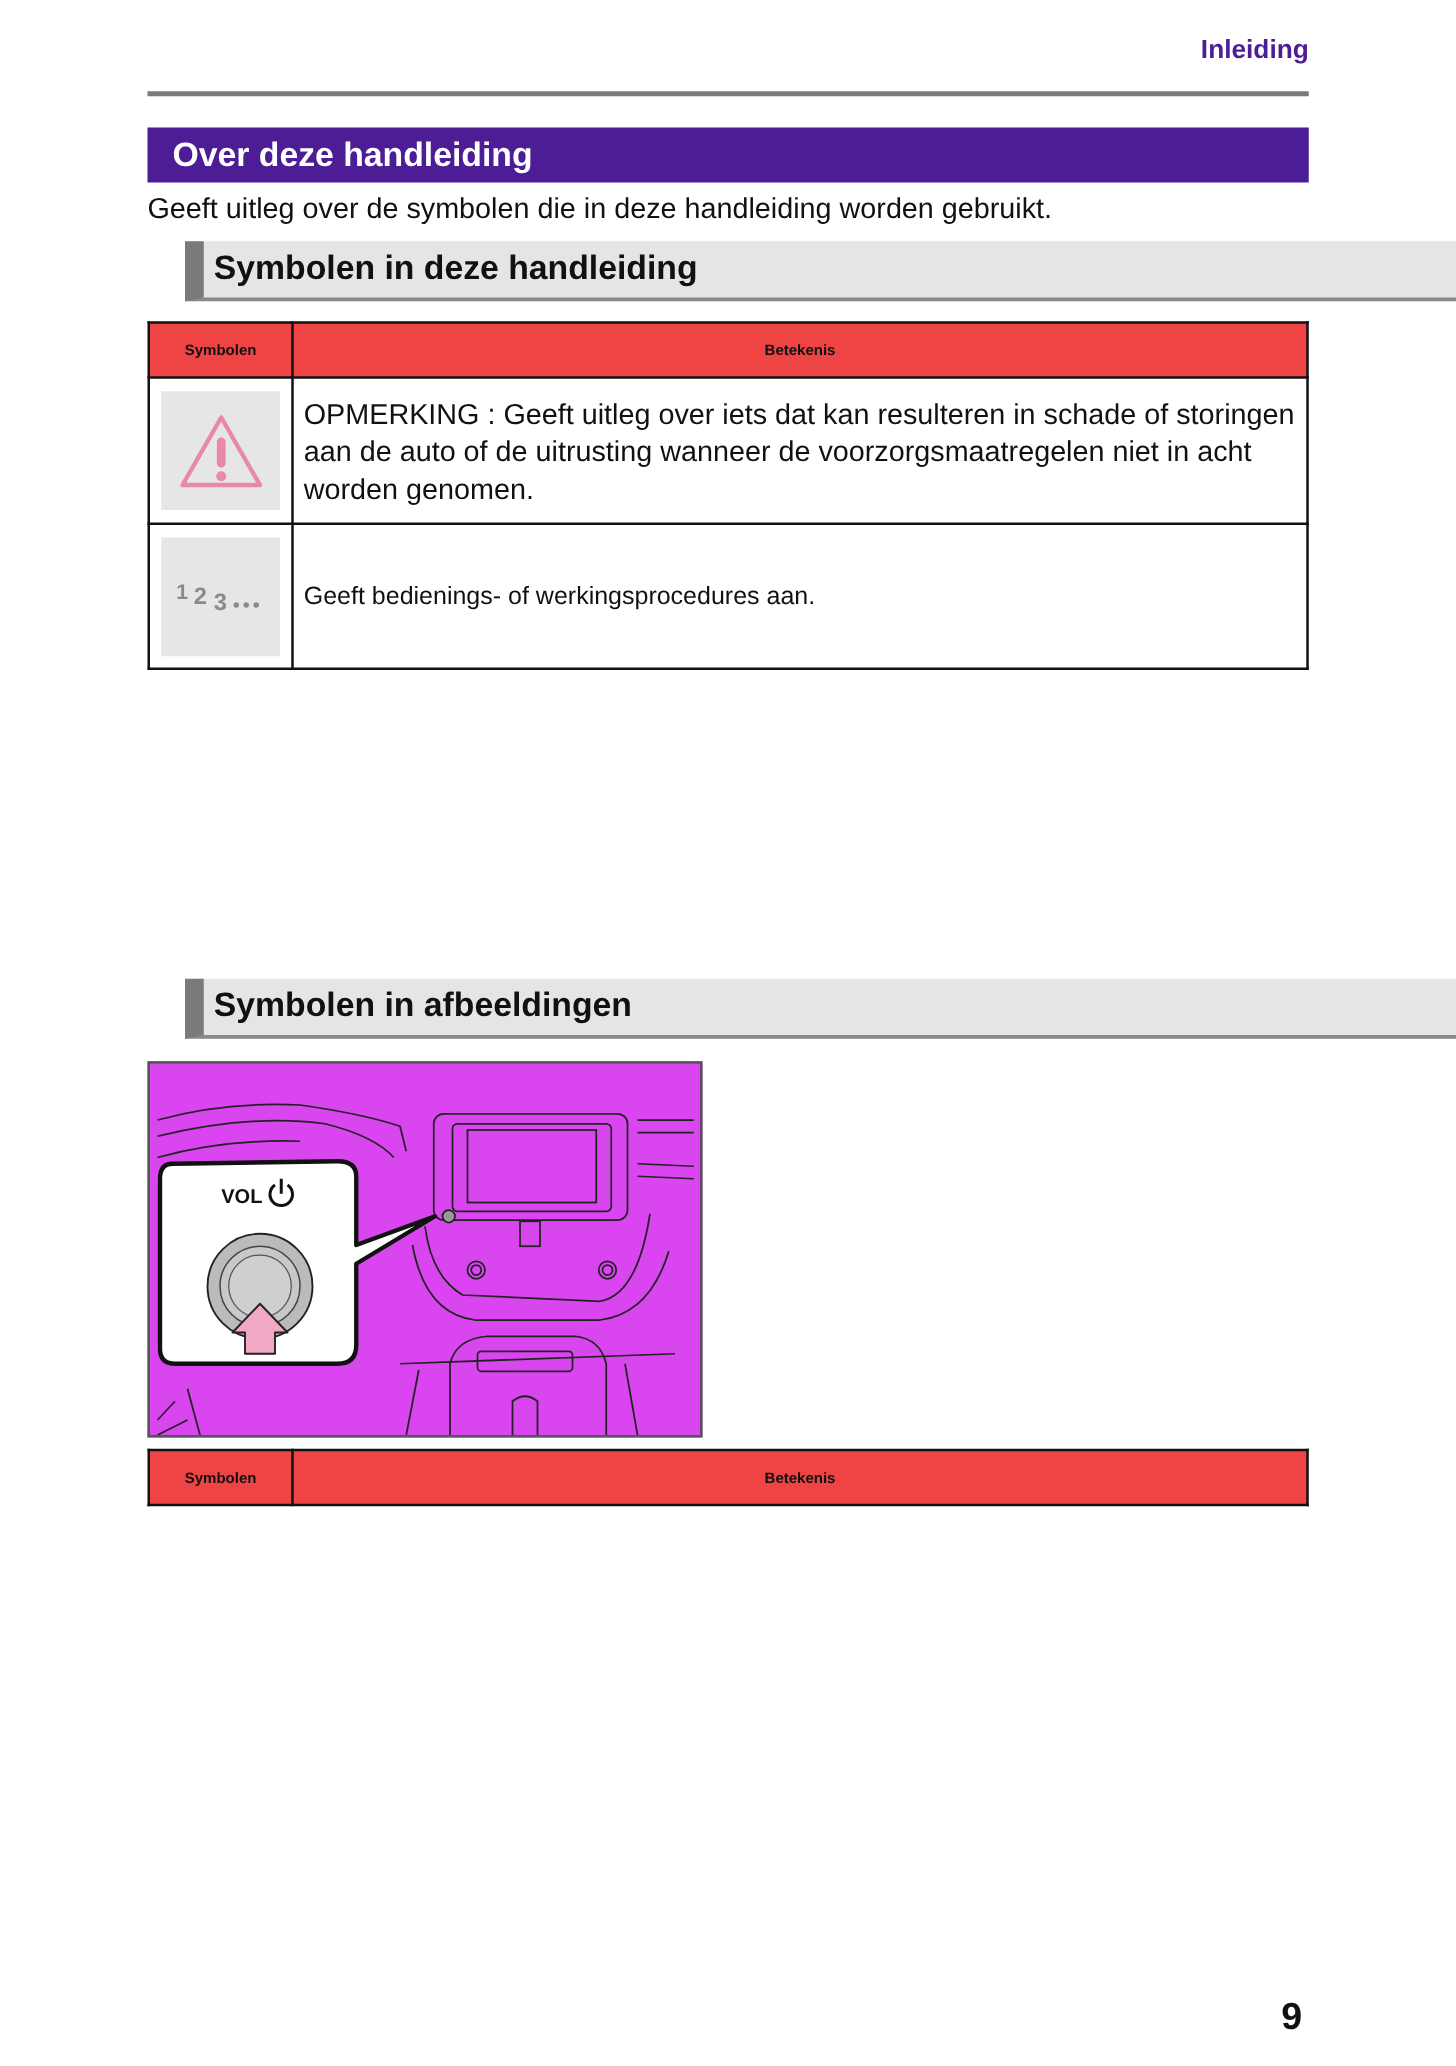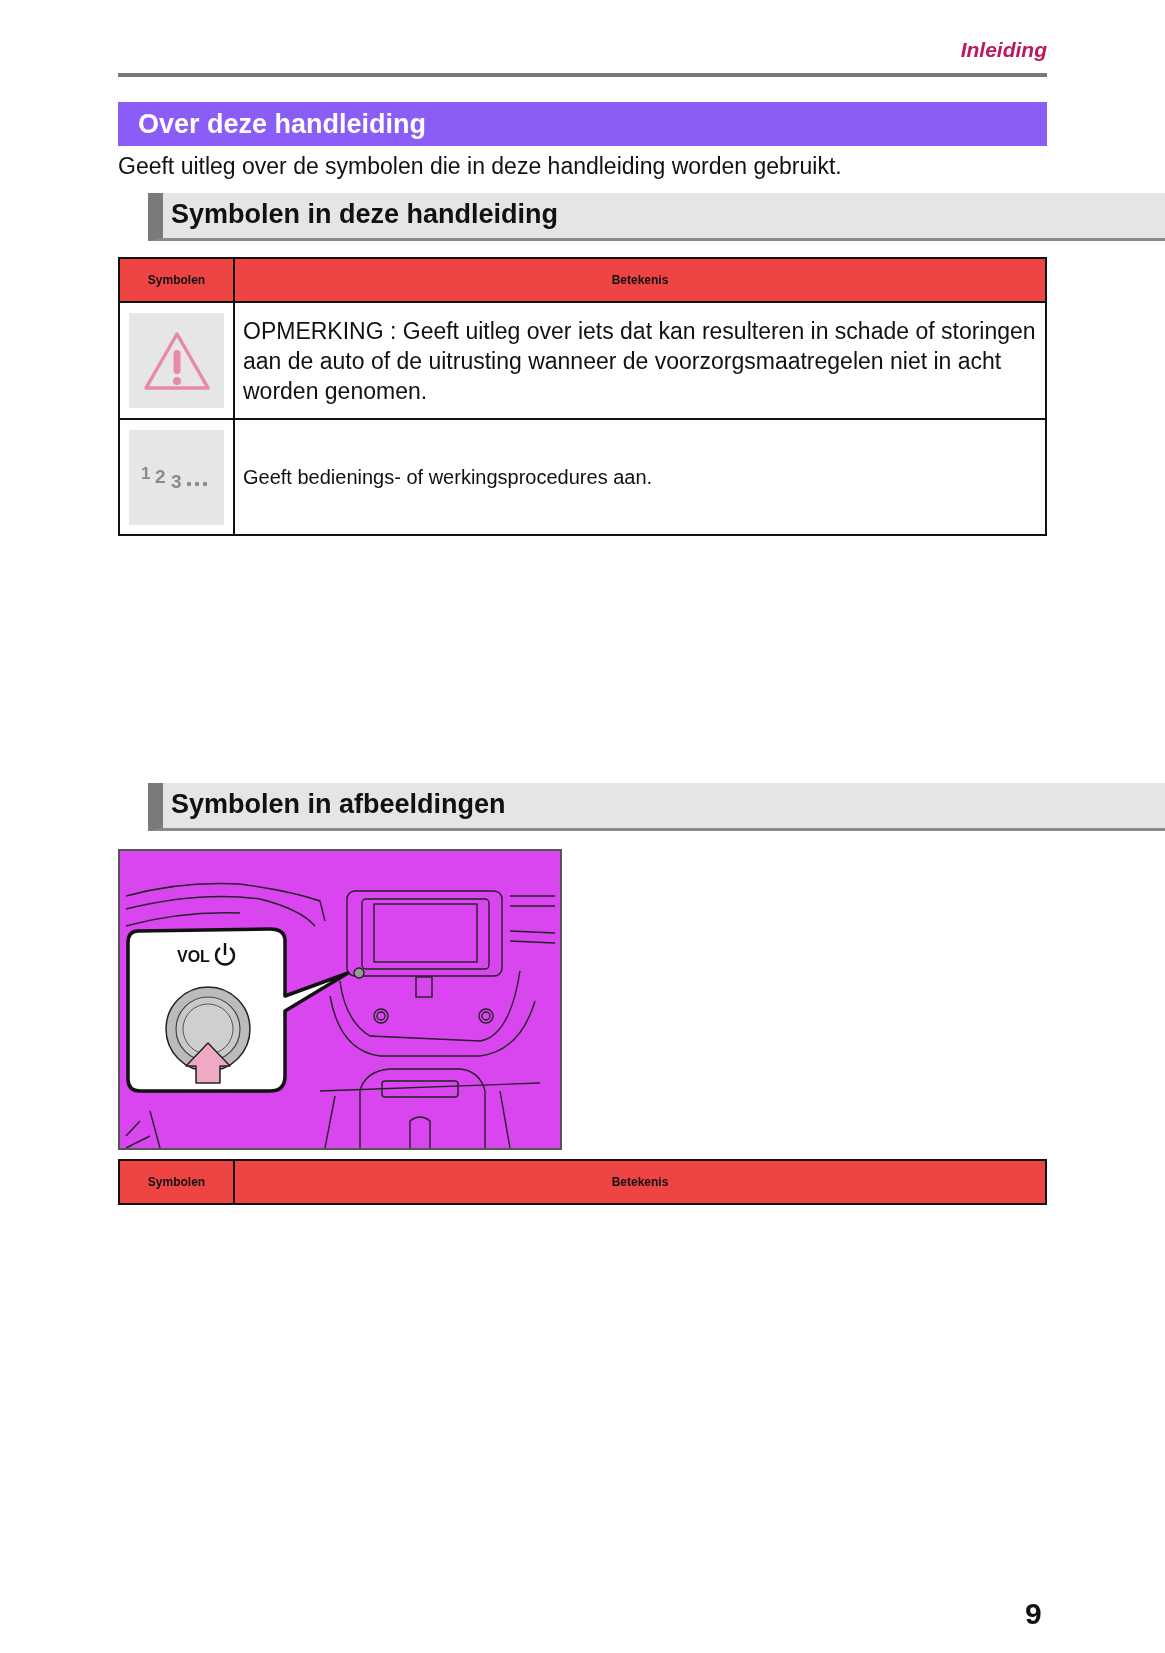--- a/index.html
+++ b/index.html
@@ -1,21 +1,21 @@
 <!DOCTYPE html>
 <html><head>
 <meta charset="utf-8">
 <style>
   html, body { margin: 0; padding: 0; background: #ffffff; }
   body { width: 1165px; height: 1653px; position: relative; overflow: hidden;
          font-family: "Liberation Sans", "DejaVu Sans", sans-serif; color: #111; }
   .abs { position: absolute; }
-  .header-title { right: 118px; top: 38px; font-size: 21px; font-weight: bold; color: #be185d; font-style: italic; }
+  .header-title { right: 118px; top: 28px; font-size: 21px; font-weight: bold; color: #4c1d95; }
   .header-rule { left: 118px; top: 73px; width: 929px; height: 4px; background: #7a7a7a; }
-  .main-bar { left: 118px; top: 102px; width: 929px; height: 44px; background: #8b5cf6; }
+  .main-bar { left: 118px; top: 102px; width: 929px; height: 44px; background: #4c1d95; }
   .main-bar span { position: absolute; left: 20px; top: 7px; font-size: 27px; font-weight: bold; color: #fff; }
   .intro { left: 118px; top: 153px; font-size: 23px; color: #111; }
   .sec-bar { left: 118px; width: 1046px; height: 48px; background: #e5e5e5; box-sizing: border-box;
              border-left: 15px solid #7a7a7a; border-bottom: 3px solid #8a8a8a; margin-left: 30px; }
   .sec-bar span { position: absolute; left: 8px; top: 6px; font-size: 27px; font-weight: bold; color: #111; }
   table.sym { position: absolute; left: 118px; width: 929px; border-collapse: collapse; table-layout: fixed; }
   table.sym td, table.sym th { border: 2px solid #111; padding: 0; vertical-align: middle; }
   table.sym th { background: #ef4444; font-weight: bold; font-size: 12px; height: 40px; }
   table.sym th.c1 { width: 113px; text-align: center; }
   table.sym th.c2 { text-align: center; }

